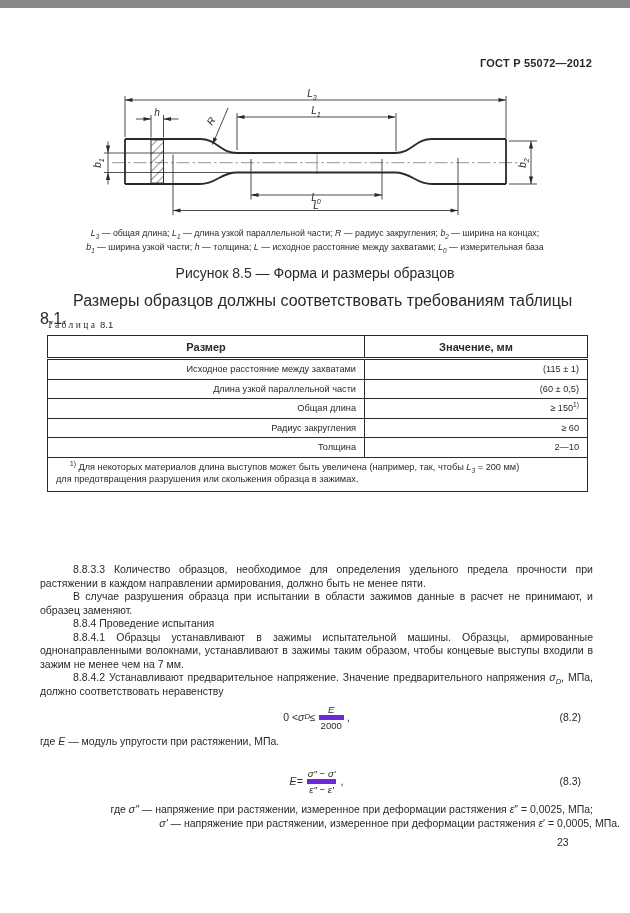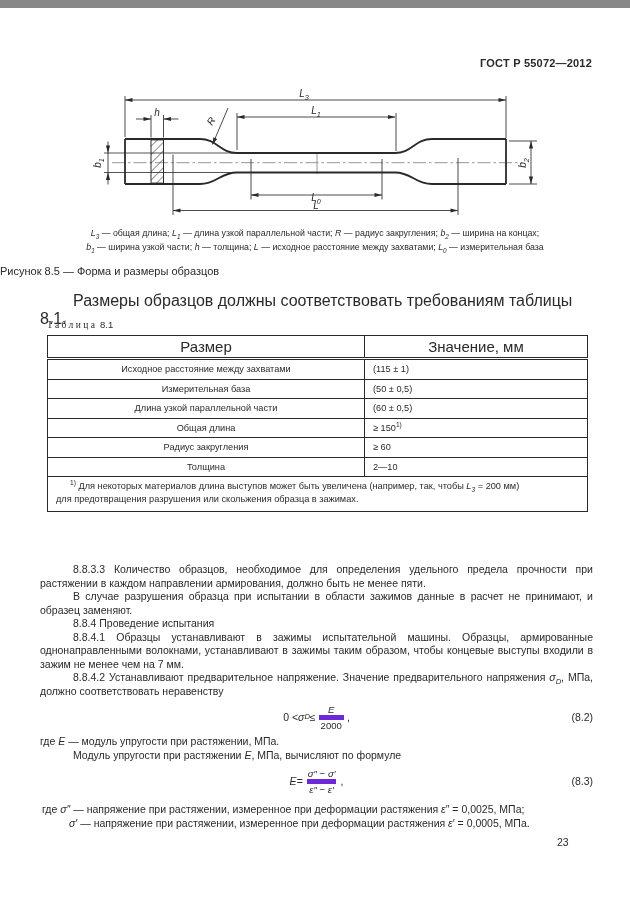--- a/index.html
+++ b/index.html
@@ -11,47 +11,47 @@
   .doc-header{position:absolute;top:49px;right:38px;font-size:11px;font-weight:bold;letter-spacing:0.2px;}
   
   .figure-wrap{position:absolute;top:0;left:0;width:630px;height:230px;}
   .figure-wrap svg{position:absolute;top:0;left:0;}
   .dim{position:absolute;font-size:10px;font-style:italic;white-space:nowrap;
        transform:translate(-50%,-50%);color:#2a2a2a;}
   .dim.rot{transform:translate(-50%,-50%) rotate(-90deg);}
   .dim.rrot{transform:translate(-50%,-50%) rotate(-57deg);}
   
   .fig-caption{position:absolute;left:10px;right:10px;text-align:center;font-size:8.8px;line-height:13.5px;}
-  .fig-title{position:absolute;left:0;right:0;text-align:left;font-size:11px;}
+  .fig-title{position:absolute;left:0;right:0;text-align:center;font-size:14px;}
   .intro{position:absolute;left:40px;width:553px;font-size:16px;text-indent:33px;}
   
   .tbl-label{position:absolute;left:47px;font-size:9.5px;}
   .tbl-label .sp{letter-spacing:2.4px;font-family:Liberation Serif, serif;}
   table.spec{position:absolute;left:47px;top:327px;width:541px;border-collapse:collapse;
              font-size:9.2px;color:#2a2a2a;}
   table.spec td,table.spec th{border:1px solid #2a2a2a;padding:0 8px;font-weight:normal;}
-  table.spec th{font-size:15px;text-align:center;height:21px;border-bottom:3px double #2a2a2a;}
-  table.spec td.c0{height:18.5px;text-align:center;}
-  table.spec td.c1{text-align:left;}
+  table.spec th{font-size:11px;text-align:center;height:21px;border-bottom:3px double #2a2a2a;font-weight:bold;}
+  table.spec td.c0{height:18.5px;text-align:right;}
+  table.spec td.c1{text-align:right;}
   table.spec td.fnote{padding:3px 10px 5px 8px;font-size:9.2px;line-height:12.8px;}
   .fnote-l1{text-indent:14px;}
   
   .bodytext{position:absolute;left:40px;width:553px;top:555px;font-size:10.5px;
             line-height:13.5px;text-align:justify;}
   .bodytext p{margin:0;text-indent:33px;}
   .formula-row{position:absolute;left:40px;width:553px;font-size:10.5px;}
   .f-body{display:flex;align-items:center;justify-content:center;}
-  .f-label{position:absolute;right:0;top:50%;transform:translateY(-50%);}
+  .f-label{position:absolute;right:12px;top:50%;transform:translateY(-50%);}
   .frac{display:inline-flex;flex-direction:column;align-items:center;margin:0 3px;
         font-size:9.6px;line-height:11px;vertical-align:middle;}
   .frac .den{border-top:5px solid #6d28d9;padding:0 2px;}
   .frac .num{padding:0 2px;}
   .whereline{position:absolute;left:40px;width:553px;font-size:10.5px;}
   .whereline.ind{text-indent:33px;}
-  .defline{position:absolute;left:42px;width:551px;font-size:10.5px;}
+  .defline{position:absolute;left:42px;width:551px;font-size:10.5px;text-align:right;}
   .defline.second{padding-left:27px;}
   .page-num{position:absolute;left:557px;top:828px;font-size:10.5px;}
 </style>
 </head>
 <body>
 
 <div class="page">
 
   <div class="doc-header">ГОСТ Р 55072—2012</div>
 
@@ -96,21 +96,21 @@
         <polygon points="108,164.5 105.9,172 110.1,172"></polygon>
         <polygon points="531,133 528.9,140.5 533.1,140.5"></polygon>
         <polygon points="531,176 528.9,168.5 533.1,168.5"></polygon>
         <polygon points="251,187 258.5,184.9 258.5,189.1"></polygon>
         <polygon points="382,187 374.5,184.9 374.5,189.1"></polygon>
         <polygon points="173,202.5 180.5,200.4 180.5,204.6"></polygon>
         <polygon points="458,202.5 450.5,200.4 450.5,204.6"></polygon>
       </g>
     </svg>
 
-    <span class="dim" style="left:304px;top:85px"><span class="it">L</span><sub class="it">3</sub></span>
+    <span class="dim" style="left:312px;top:85px"><span class="it">L</span><sub class="it">3</sub></span>
     <span class="dim" style="left:316px;top:102px"><span class="it">L</span><sub class="it">1</sub></span>
     <span class="dim" style="left:157px;top:104px"><span class="it">h</span></span>
     <span class="dim rrot" style="left:211px;top:113px"><span class="it">R</span></span>
     <span class="dim rot" style="left:97px;top:154.5px"><span class="it">b</span><sub class="it">1</sub></span>
     <span class="dim rot" style="left:522px;top:154.5px"><span class="it">b</span><sub class="it">2</sub></span>
     <span class="dim" style="left:316px;top:189px"><span class="it">L</span><sub class="it">0</sub></span>
     <span class="dim" style="left:316px;top:197px"><span class="it">L</span></span>
   </div>
 
   <div class="fig-caption" style="top:219px"><span class="it">L</span><sub class="it">3</sub><span> — общая длина; </span><span class="it">L</span><sub class="it">1</sub><span> — длина узкой параллельной части; </span><span class="it">R</span><span> — радиус закругления; </span><span class="it">b</span><sub class="it">2</sub><span> — ширина на концах;</span></div>
@@ -123,24 +123,20 @@
 
   <table class="spec">
     <tbody>
         <tr>
       <th style="width:300px">Размер</th>
       <th>Значение, мм</th>
     </tr>
     <tr>
           <td class="c0">Исходное расстояние между захватами</td>
           <td class="c1">(115 ± 1)</td>
-        </tr>
-    <tr>
-          <td class="c0">Измерительная база</td>
-          <td class="c1">(50 ± 0,5)</td>
         </tr>
     <tr>
           <td class="c0">Длина узкой параллельной части</td>
           <td class="c1">(60 ± 0,5)</td>
         </tr>
     <tr>
           <td class="c0">Общая длина</td>
           <td class="c1"><span>≥ 150</span><sup>1)</sup></td>
         </tr>
     <tr>
@@ -177,21 +173,20 @@
         <span class="frac">
           <span class="num it">E</span>
           <span class="den">2000</span>
         </span>
         <span> ,</span>
     </div>
     <span class="f-label">(8.2)</span>
   </div>
 
   <div class="whereline" style="top:727px"><span>где </span><span class="it">E</span><span> — модуль упругости при растяжении, МПа.</span></div>
-  <div class="whereline ind" style="top:741px"><span>Модуль упругости при растяжении </span><span class="it">E</span><span>, МПа, вычисляют по формуле</span></div>
 
   <div class="formula-row" style="top:759px;height:28px">
     <div class="f-body" style="height:28px">
       <span class="it">E</span>
         <span> = </span>
         <span class="frac">
           <span class="num"><span class="it">σ″ − σ′</span></span>
           <span class="den"><span class="it">ε″ − ε′</span></span>
         </span>
         <span> ,</span>

